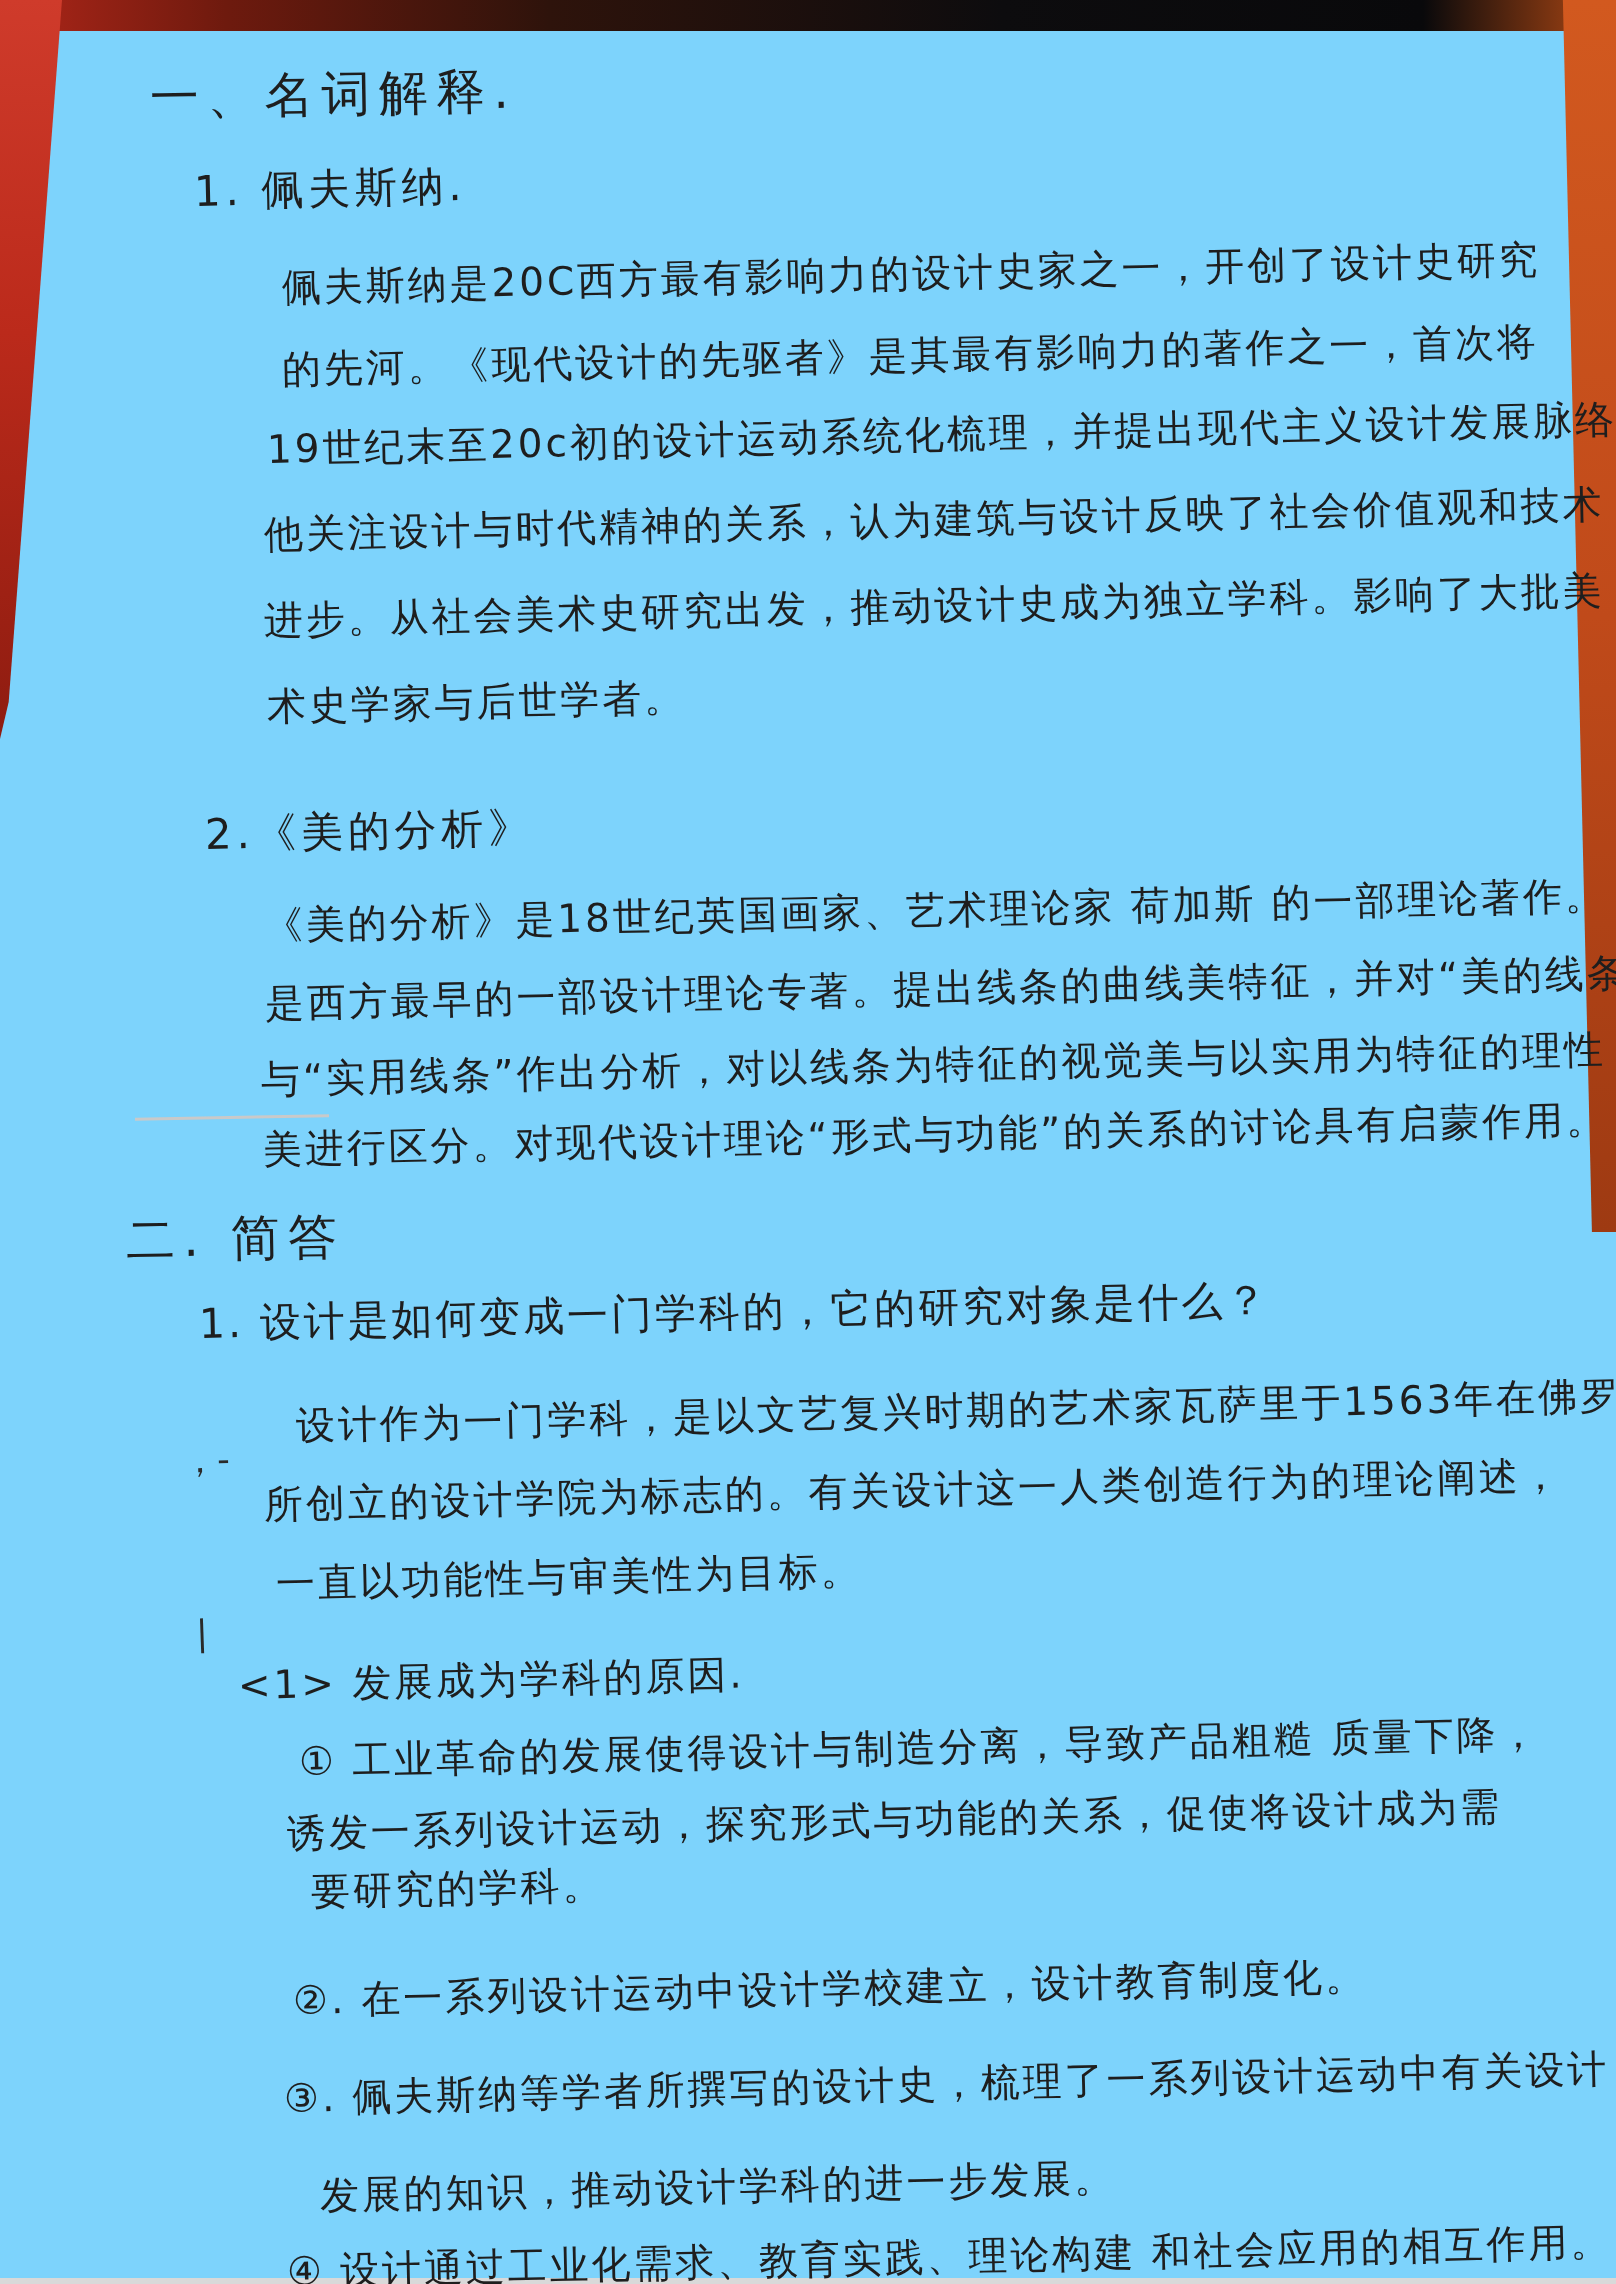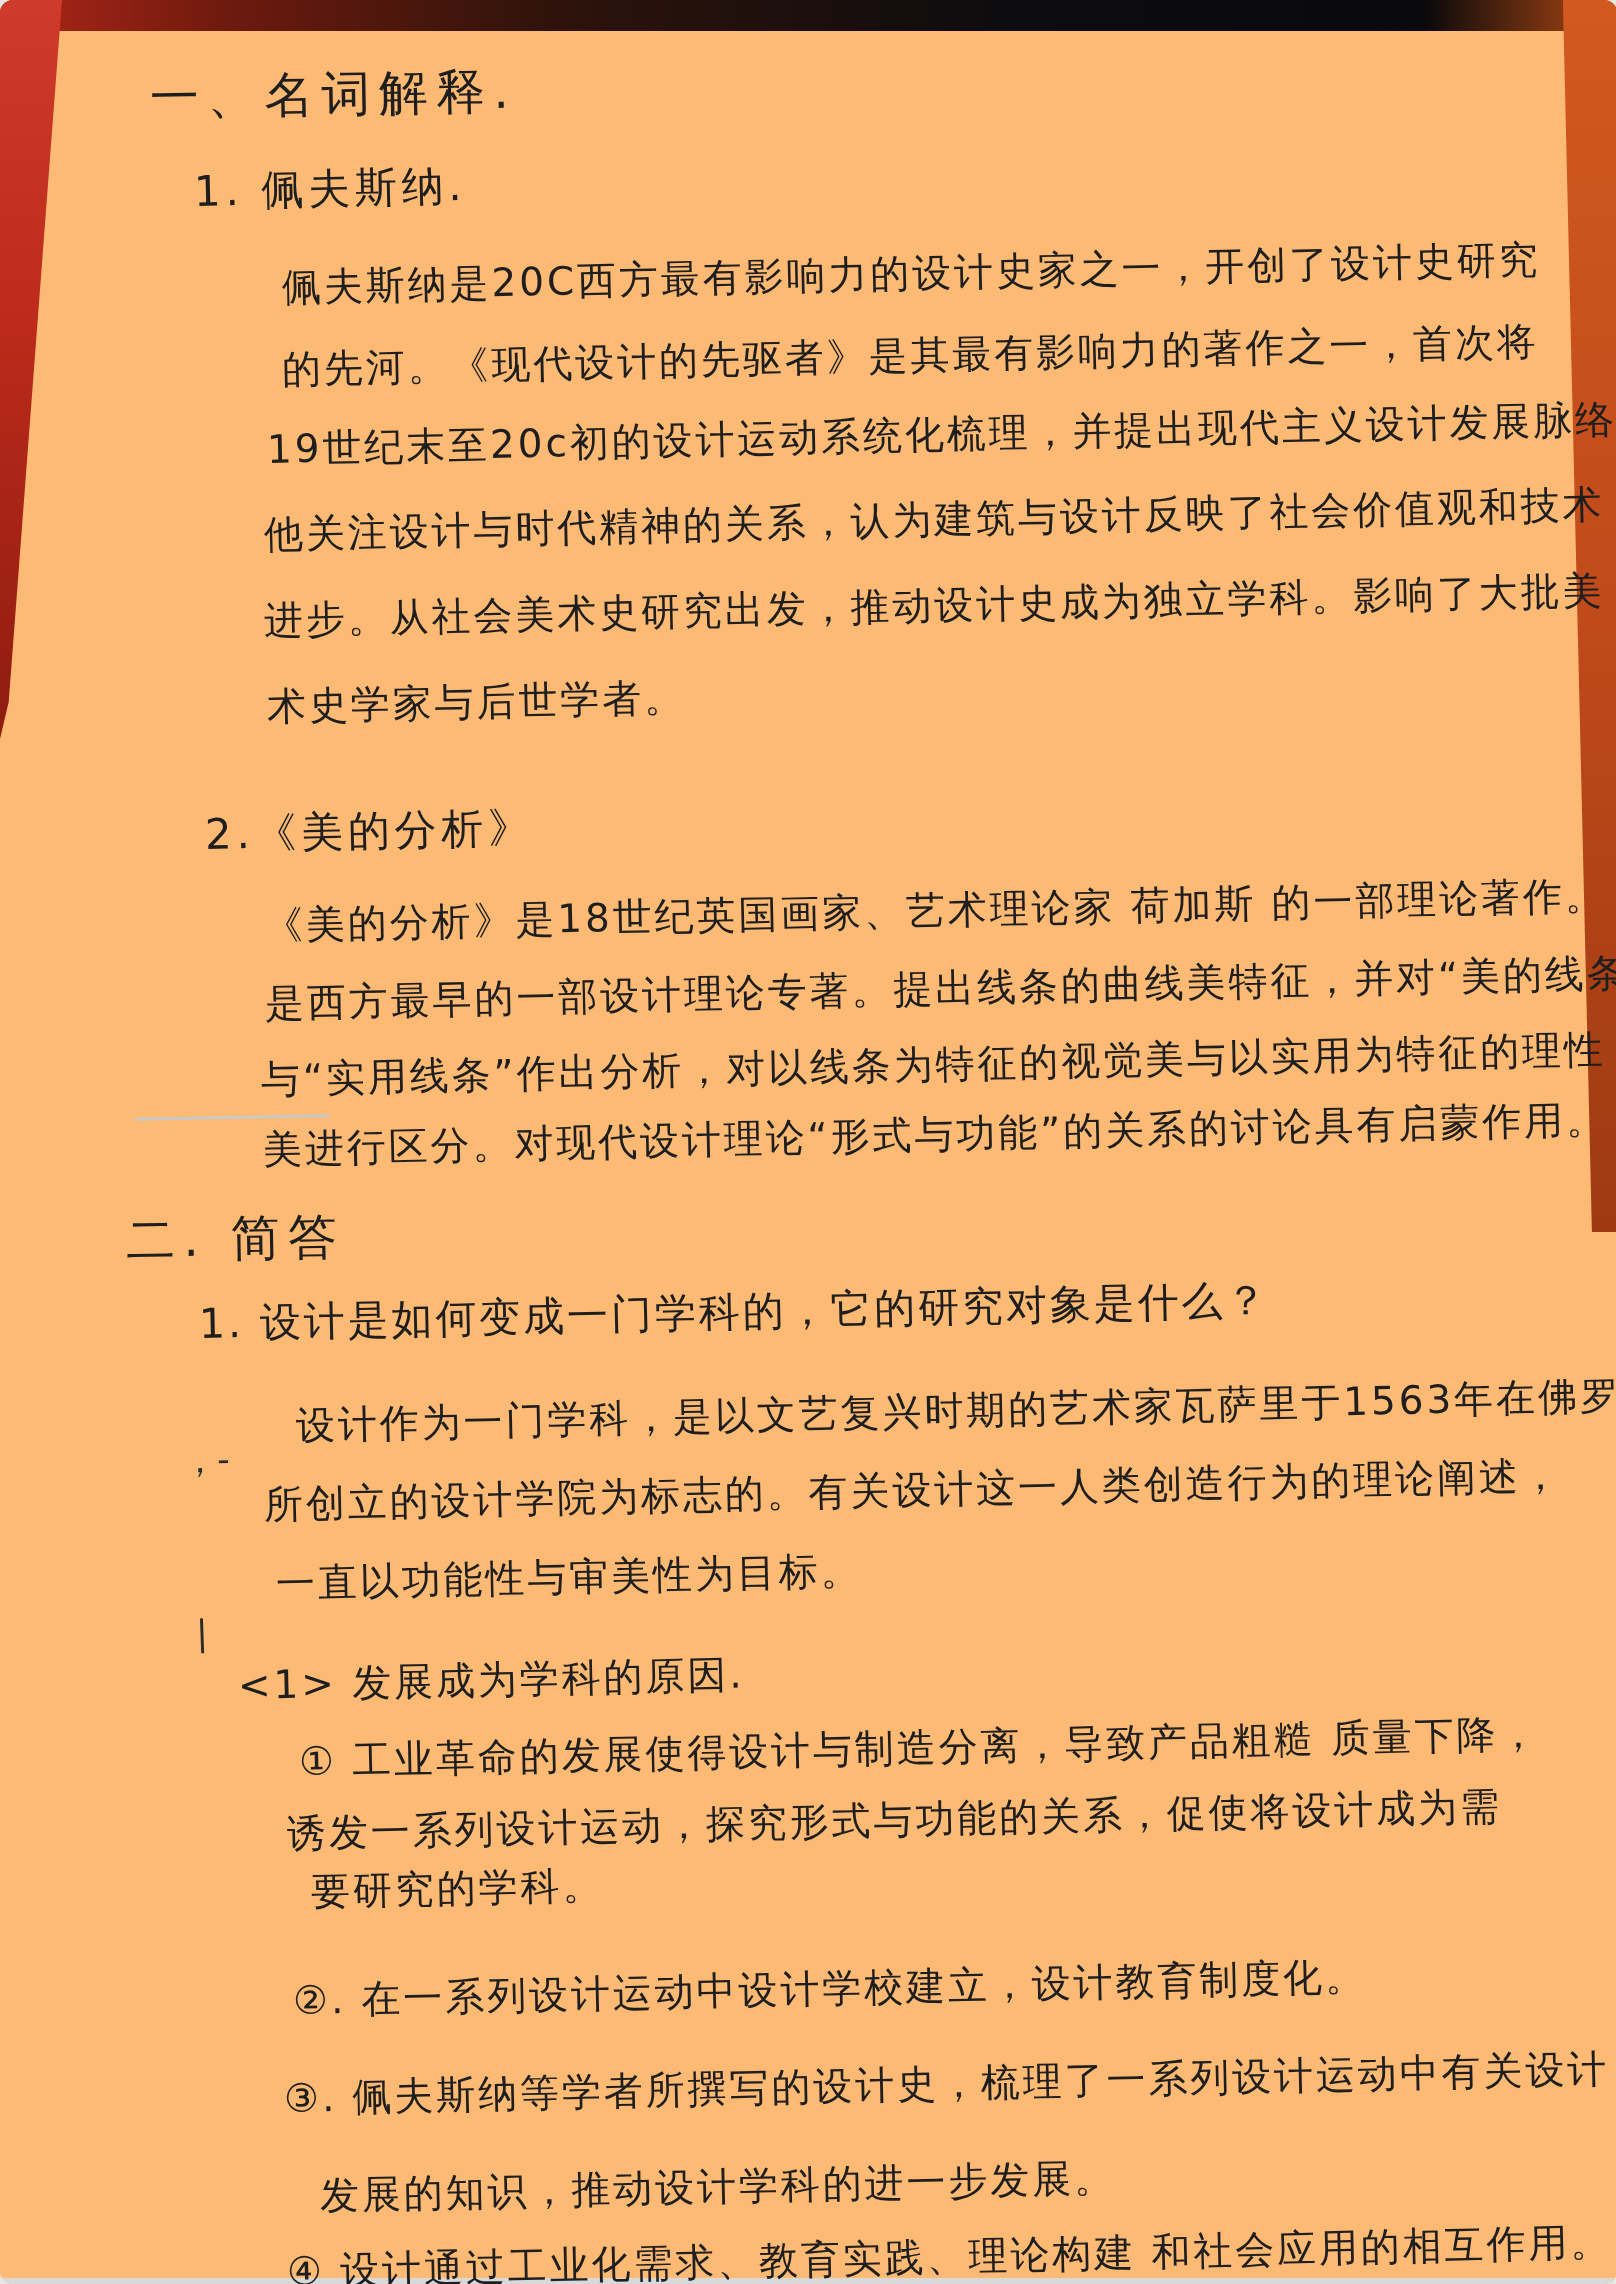--- a/index.html
+++ b/index.html
@@ -4,22 +4,21 @@
 <style>
   html,body{margin:0;padding:0;}
   body{
     width:1617px;height:2284px;
     background:#e8e6e2;
     font-family:"DejaVu Sans","Liberation Sans",sans-serif;
     overflow:hidden;
   }
   .scene{
     position:relative;width:1617px;height:2284px;overflow:hidden;
-    background:#fdba74;
-    border-radius:13px;
+    background:#7dd3fc;
   }
   
   .bg-top{
     position:absolute;top:0;left:0;width:100%;height:30.5px;
     background:linear-gradient(90deg,#b02619 0%,#6e1a0e 14%,#2e130b 34%,#0d0c0e 62%,#09090b 88%,#8a3a12 97%,#c4531f 100%);
   }
   .bg-left{
     position:absolute;top:0;left:0;width:62px;height:739px;
     background:linear-gradient(180deg,#cf3b2b 0%,#bb2a1b 45%,#8e1c10 100%);
     clip-path:polygon(0 0,100% 0,14% 95%,0 100%);

